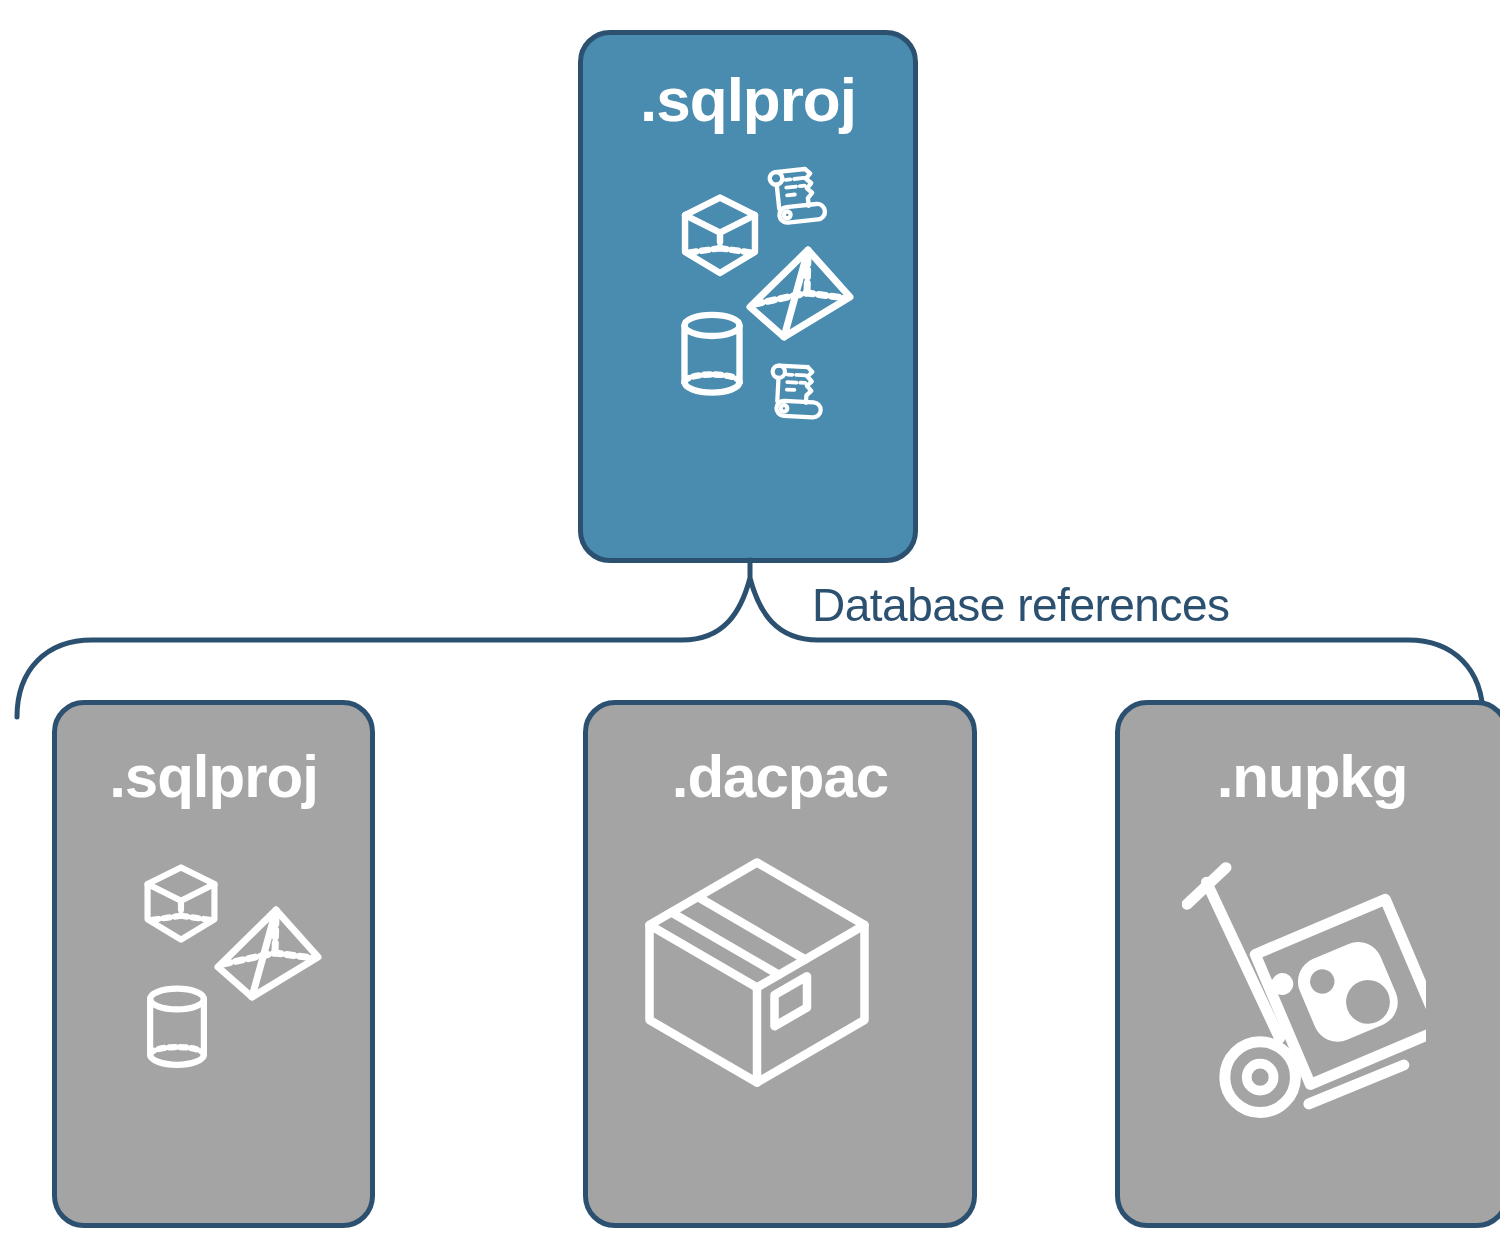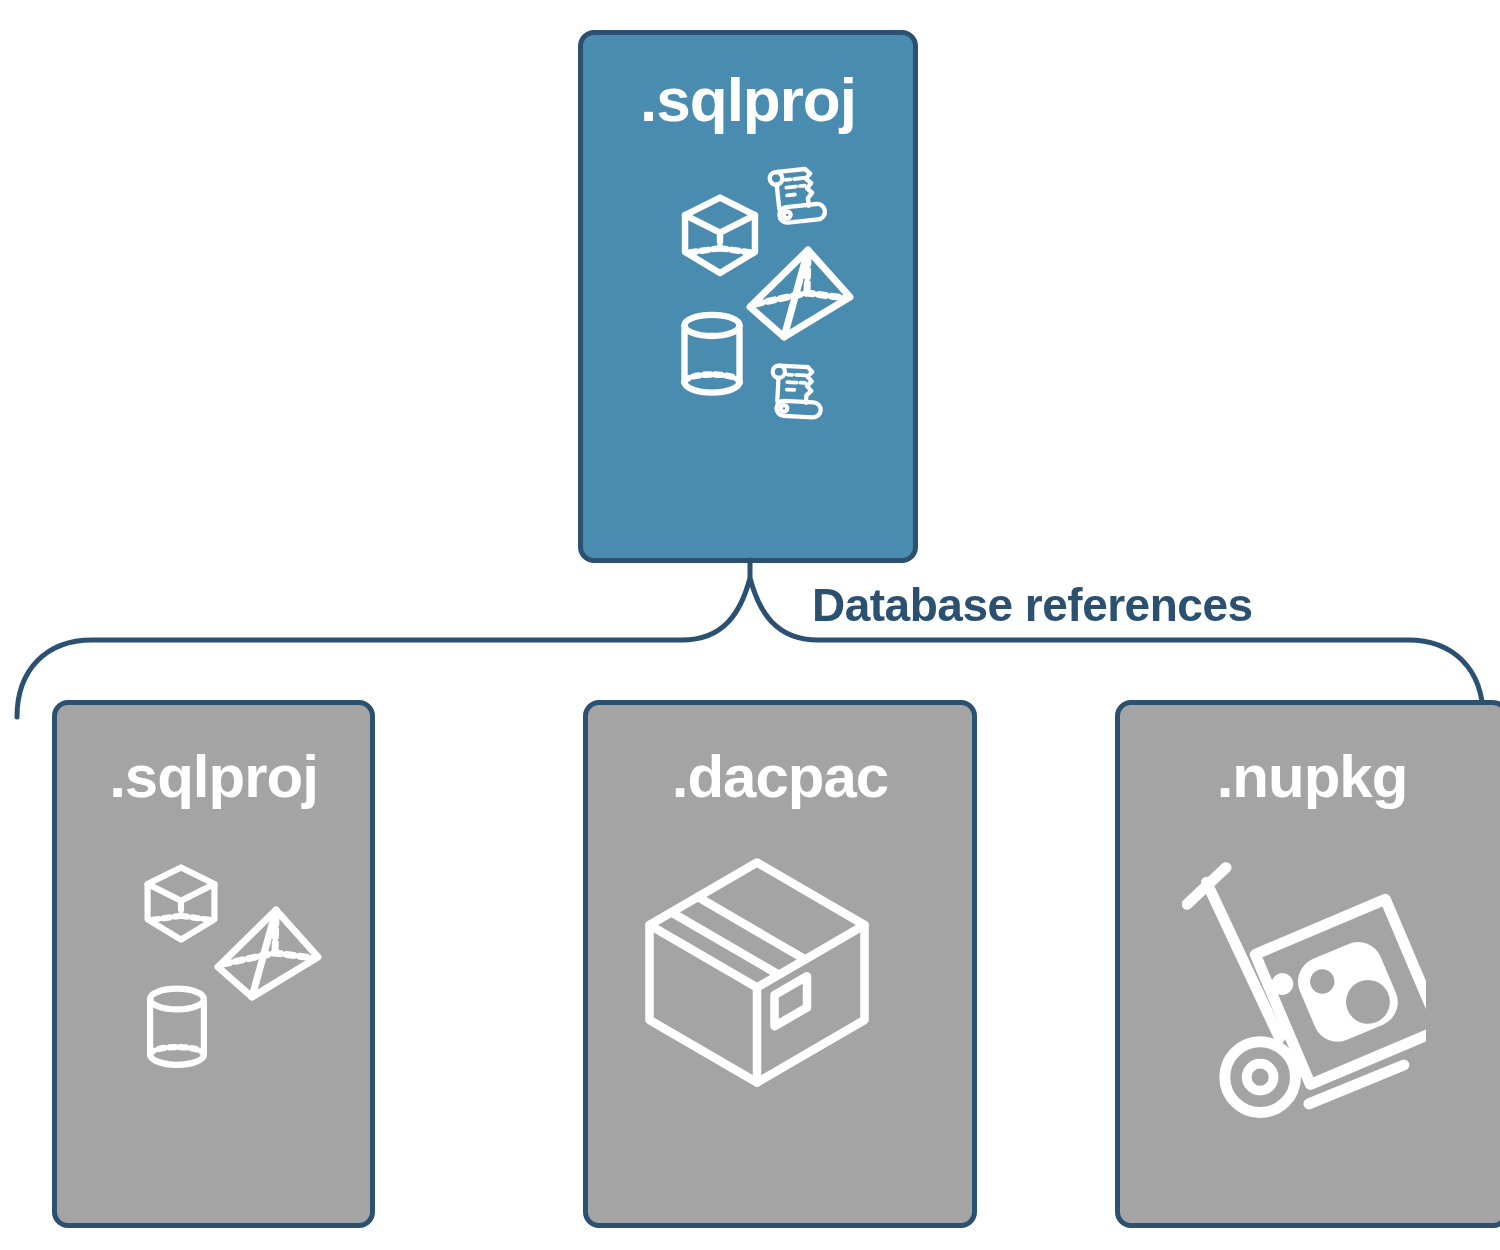--- a/index.html
+++ b/index.html
@@ -1,41 +1,41 @@
 <!DOCTYPE html>
 <html style="--accent: #4a8caf; --card-gray: #a4a4a4; --line: #2b5070; --icon-white: #ffffff;"><head>
 <meta charset="utf-8">
 <style>
   html,body{margin:0;padding:0;background:#ffffff;}
   .canvas{
     position:relative;width:1500px;height:1250px;background:#ffffff;overflow:hidden;
     font-family:"Liberation Sans", sans-serif;
   }
-  .card{position:absolute;box-sizing:border-box;border:5px solid var(--line,#2b5070);border-radius:16px;}
+  .card{position:absolute;box-sizing:border-box;border:5px solid var(--line,#2b5070);border-radius:32px;}
   .card-root{left:578px;top:30px;width:340px;height:533px;background:var(--accent,#4a8caf);}
   .card-child{top:700px;width:394px;height:528px;background:var(--card-gray,#a4a4a4);}
   .card-child.pos-left{left:52px;width:323px;}
   .card-child.pos-mid{left:583px;}
   .card-child.pos-right{left:1115px;}
   .card-title{
     color:var(--icon-white,#fff);font-weight:700;text-align:center;
     letter-spacing:-1px;line-height:1;
   }
   .card-root .card-title{font-size:62px;margin-top:34px;}
   .card-child .card-title{font-size:60px;margin-top:42px;}
   .icon{position:absolute;color:var(--icon-white,#fff);}
   .icon svg{display:block;width:100%;height:100%;}
   .icon svg *{stroke:currentColor;fill:none;stroke-linecap:round;stroke-linejoin:round;}
   .icon svg .fillw{fill:currentColor;stroke:none;}
   .icon svg .punch{fill:var(--card-gray,#a4a4a4);stroke:none;}
   .dash{stroke-dasharray:7 6;}
   .connector-svg{position:absolute;left:0;top:0;pointer-events:none;}
   .connector-svg path{fill:none;stroke:var(--line,#2b5070);stroke-width:5;stroke-linecap:round;}
   .connector-label{
-    position:absolute;left:812px;top:578px;font-size:46px;font-weight:700;
+    position:absolute;left:812px;top:578px;font-size:46px;font-weight:400;
     color:var(--line,#2b5070);letter-spacing:-0.5px;white-space:nowrap;
   }
 </style>
 </head>
 <body>
 
 <div class="canvas">
 
   <div class="card card-root">
     <div class="card-title">.sqlproj</div>

